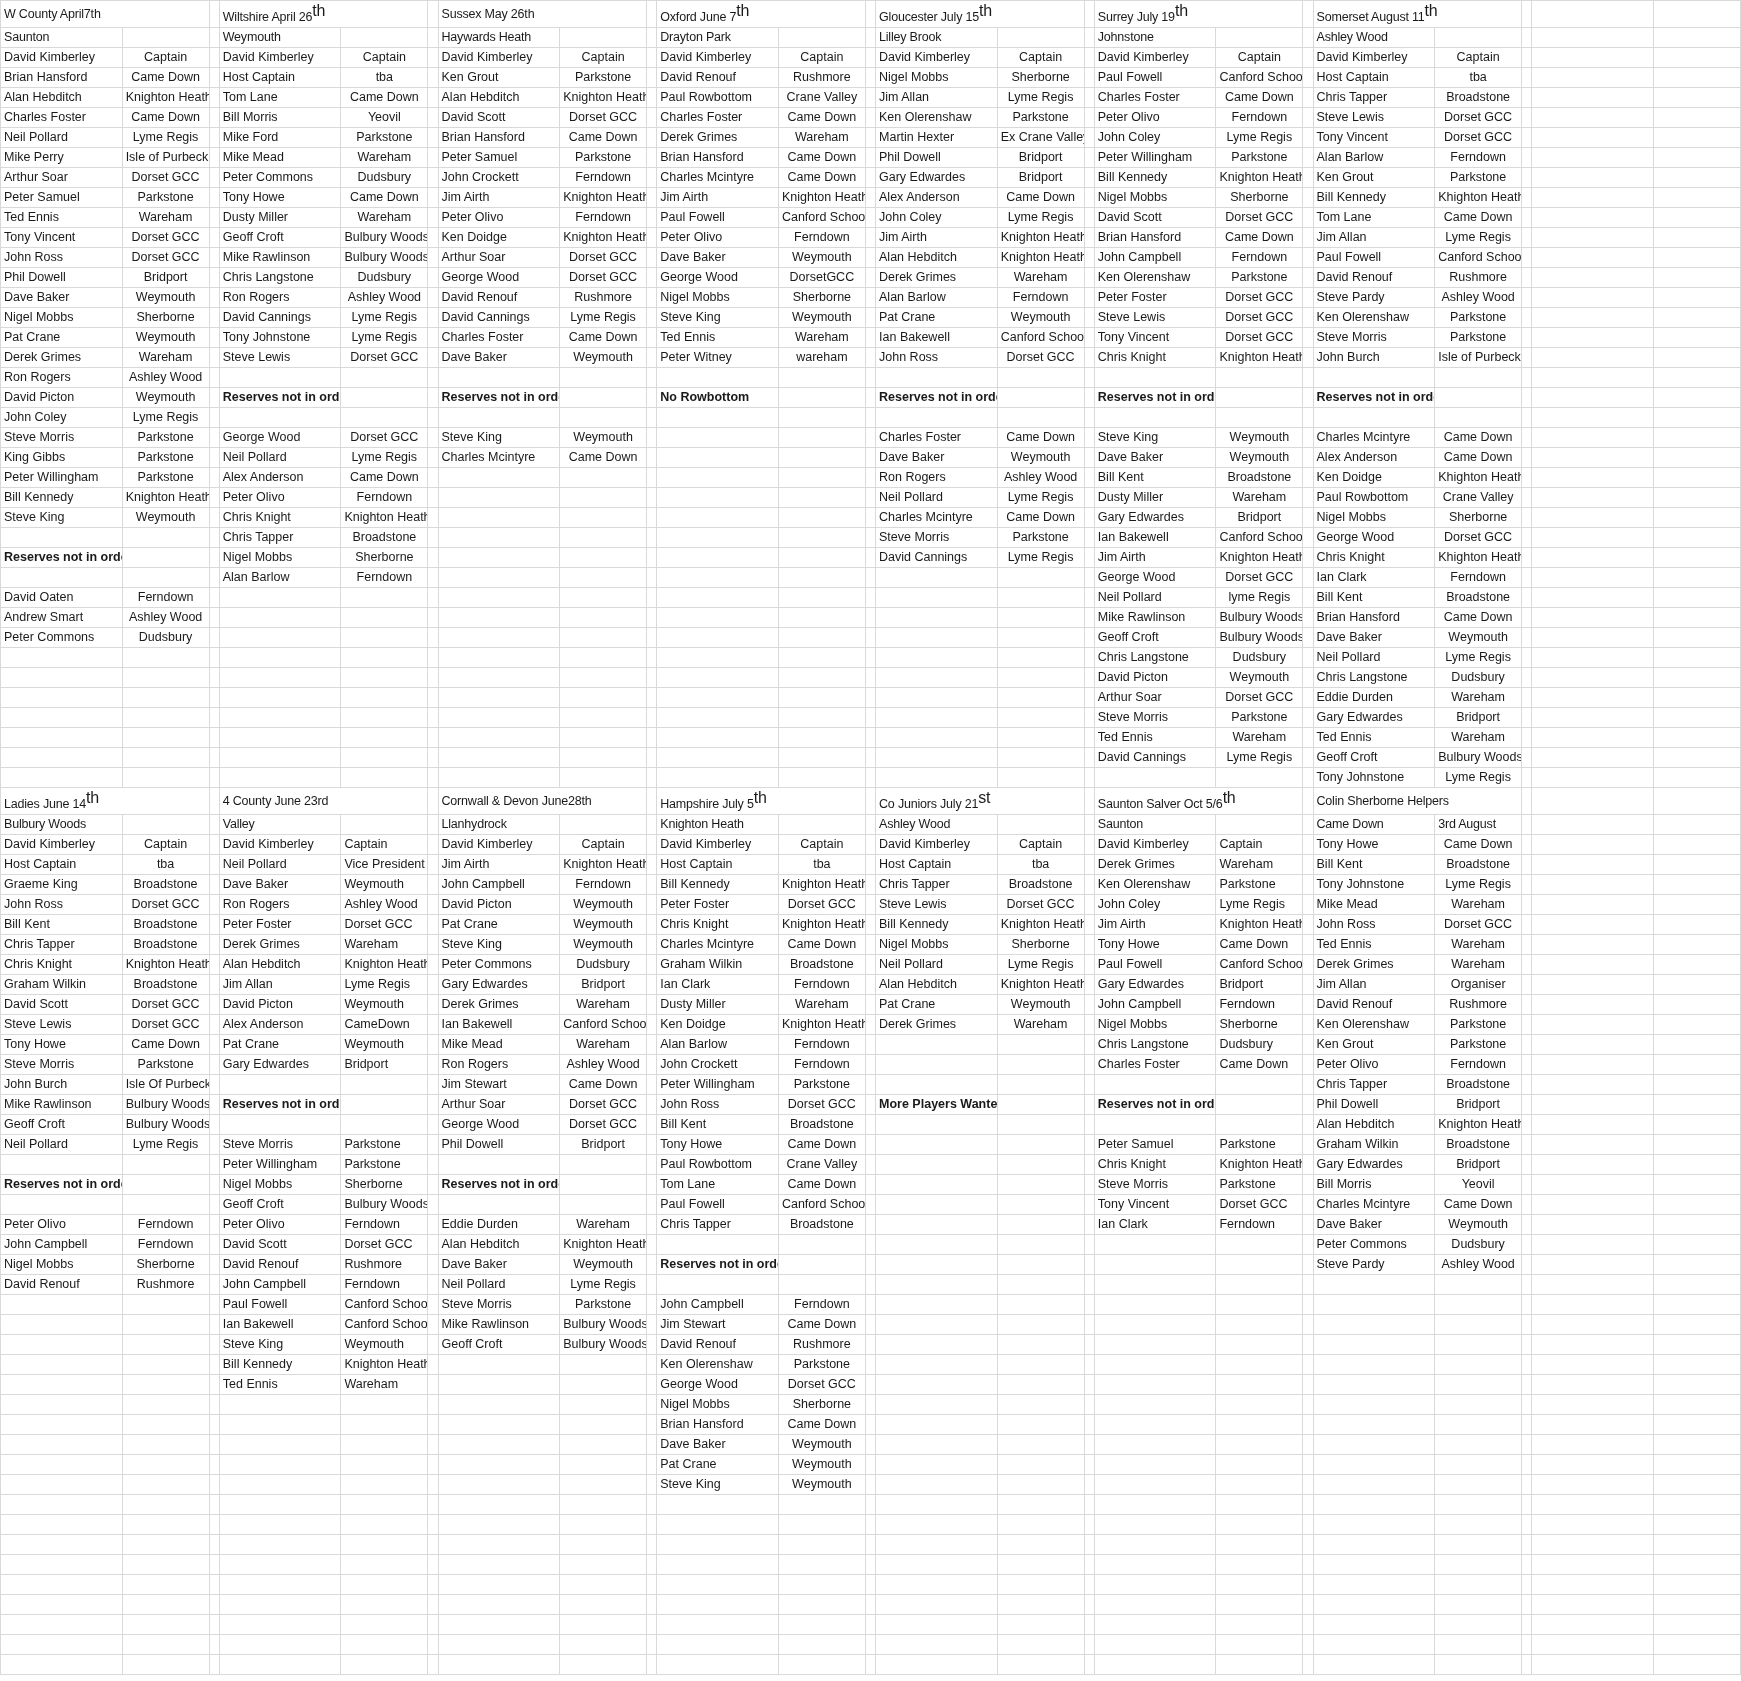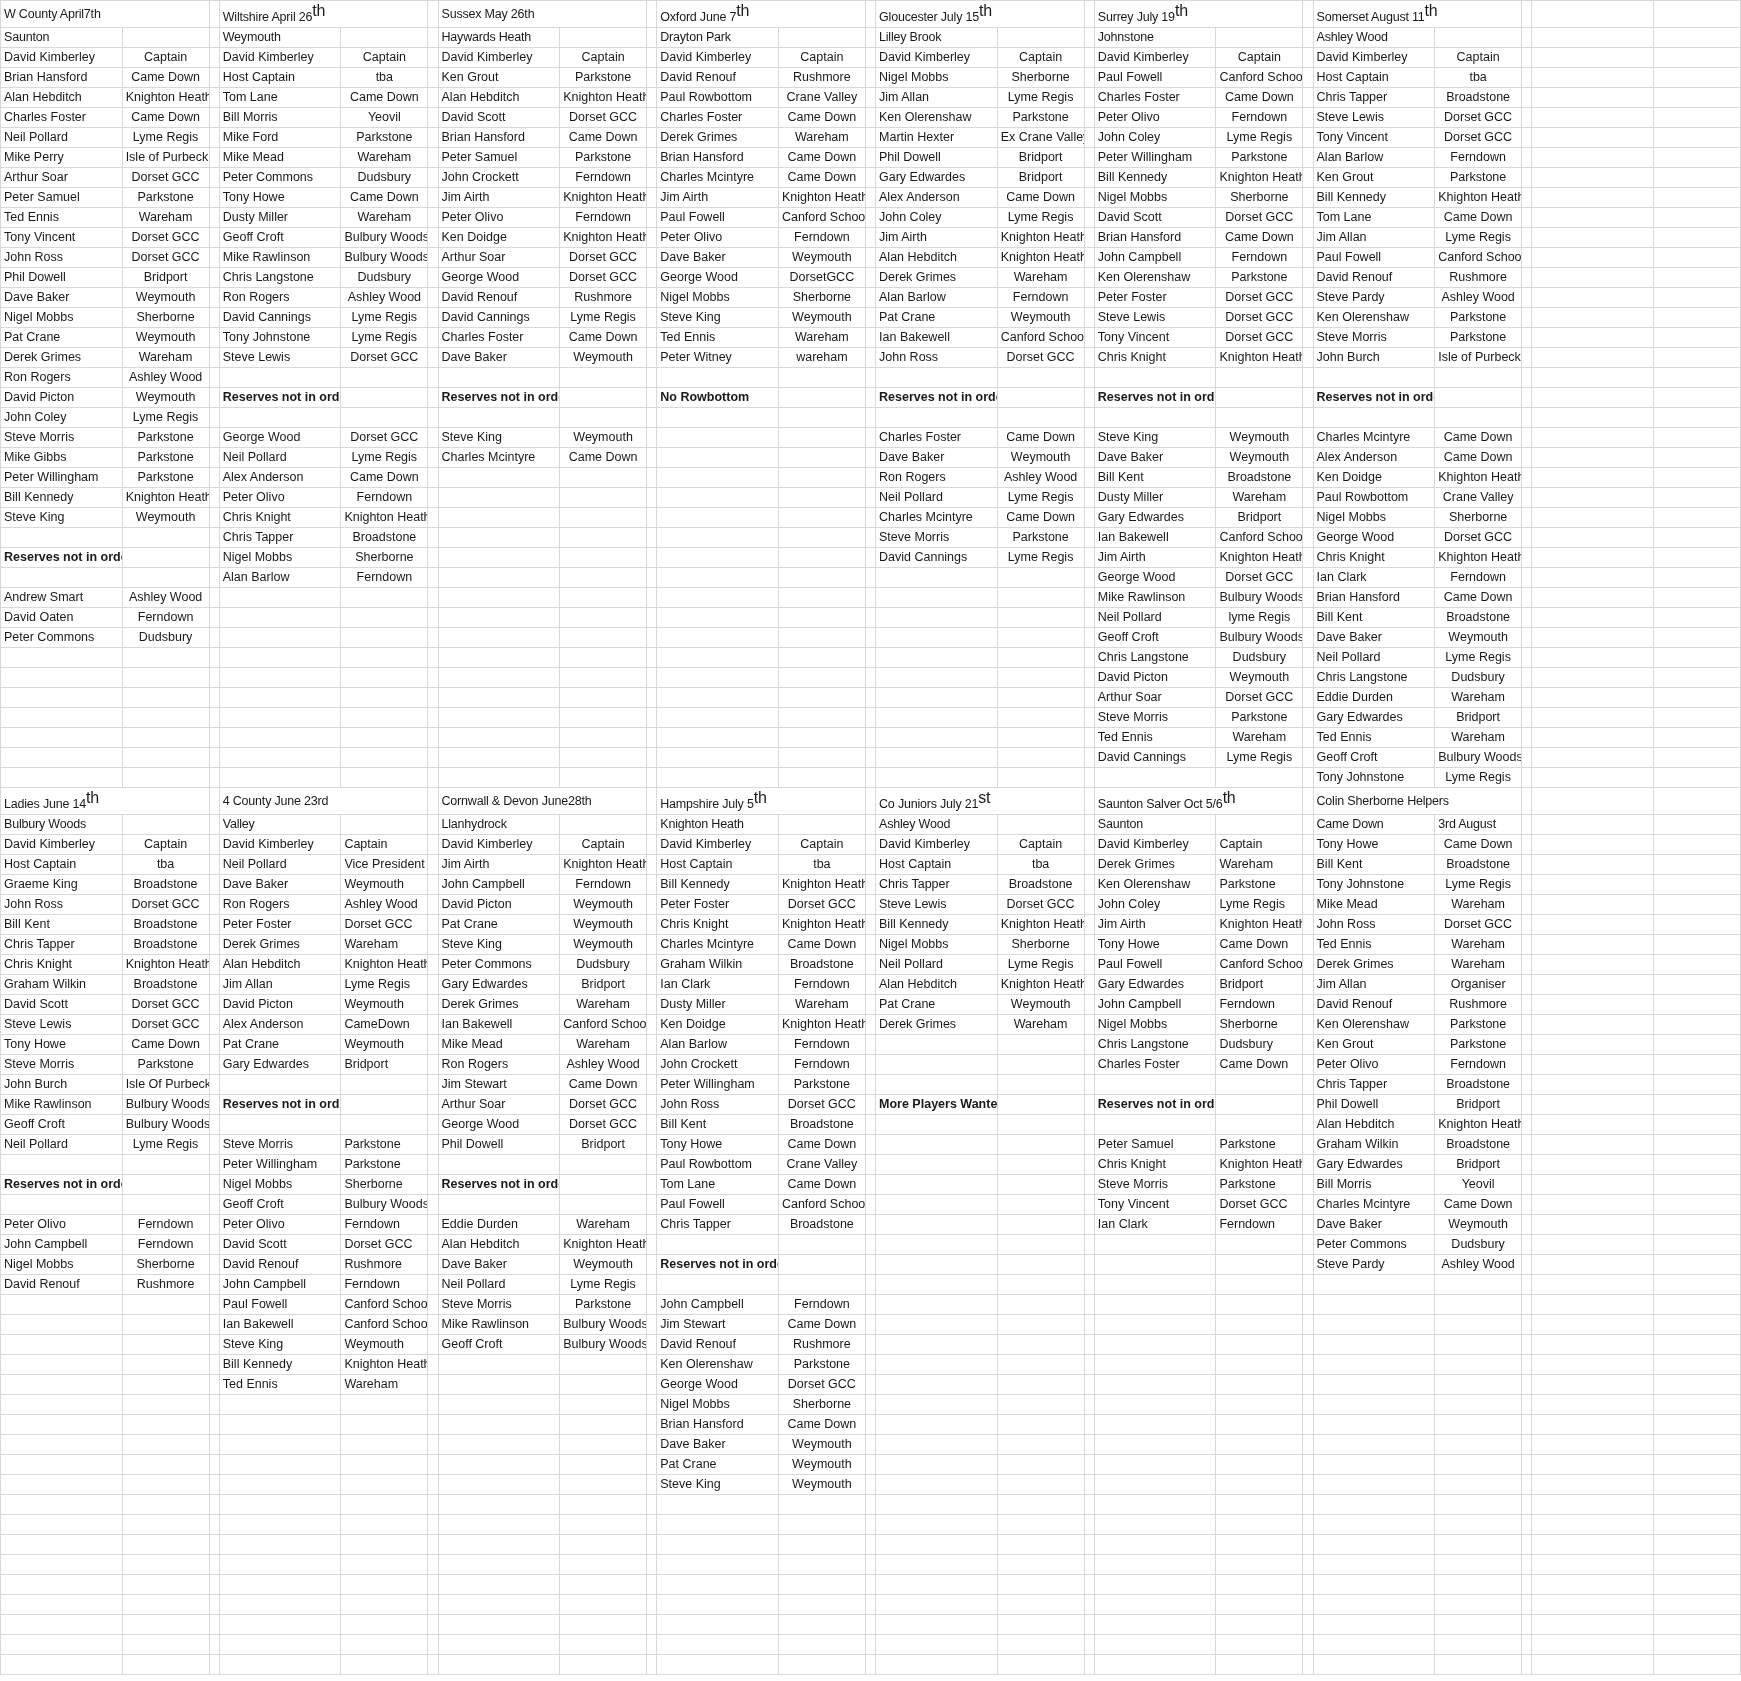--- a/index.html
+++ b/index.html
@@ -611,21 +611,21 @@
           <td class="nm">Steve King</td>
           <td class="cl">Weymouth</td>
           <td class="blankcol">&nbsp;</td>
           <td class="nm">Charles Mcintyre</td>
           <td class="cl">Came Down</td>
           <td class="blankcol">&nbsp;</td>
           <td class="cl">&nbsp;</td>
           <td class="cl">&nbsp;</td>
         </tr>
         <tr>
-          <td class="nm">Mike Gibbs</td>
+          <td class="nm">King Gibbs</td>
           <td class="cl">Parkstone</td>
           <td class="blankcol">&nbsp;</td>
           <td class="nm">Neil Pollard</td>
           <td class="cl">Lyme Regis</td>
           <td class="blankcol">&nbsp;</td>
           <td class="nm">Charles Mcintyre</td>
           <td class="cl">Came Down</td>
           <td class="blankcol">&nbsp;</td>
           <td class="cl">&nbsp;</td>
           <td class="cl">&nbsp;</td>
@@ -786,65 +786,65 @@
           <td class="nm">George Wood</td>
           <td class="cl">Dorset GCC</td>
           <td class="blankcol">&nbsp;</td>
           <td class="nm">Ian Clark</td>
           <td class="cl">Ferndown</td>
           <td class="blankcol">&nbsp;</td>
           <td class="cl">&nbsp;</td>
           <td class="cl">&nbsp;</td>
         </tr>
         <tr>
+          <td class="nm">David Oaten</td>
+          <td class="cl">Ferndown</td>
+          <td class="blankcol">&nbsp;</td>
+          <td class="cl">&nbsp;</td>
+          <td class="cl">&nbsp;</td>
+          <td class="blankcol">&nbsp;</td>
+          <td class="cl">&nbsp;</td>
+          <td class="cl">&nbsp;</td>
+          <td class="blankcol">&nbsp;</td>
+          <td class="cl">&nbsp;</td>
+          <td class="cl">&nbsp;</td>
+          <td class="blankcol">&nbsp;</td>
+          <td class="cl">&nbsp;</td>
+          <td class="cl">&nbsp;</td>
+          <td class="blankcol">&nbsp;</td>
+          <td class="nm">Neil Pollard</td>
+          <td class="cl">lyme Regis</td>
+          <td class="blankcol">&nbsp;</td>
+          <td class="nm">Bill Kent</td>
+          <td class="cl">Broadstone</td>
+          <td class="blankcol">&nbsp;</td>
+          <td class="cl">&nbsp;</td>
+          <td class="cl">&nbsp;</td>
+        </tr>
+        <tr>
           <td class="nm">Andrew Smart</td>
           <td class="cl">Ashley Wood</td>
           <td class="blankcol">&nbsp;</td>
           <td class="cl">&nbsp;</td>
           <td class="cl">&nbsp;</td>
           <td class="blankcol">&nbsp;</td>
           <td class="cl">&nbsp;</td>
           <td class="cl">&nbsp;</td>
           <td class="blankcol">&nbsp;</td>
           <td class="cl">&nbsp;</td>
           <td class="cl">&nbsp;</td>
           <td class="blankcol">&nbsp;</td>
           <td class="cl">&nbsp;</td>
           <td class="cl">&nbsp;</td>
           <td class="blankcol">&nbsp;</td>
           <td class="nm">Mike Rawlinson</td>
           <td class="cl">Bulbury Woods</td>
           <td class="blankcol">&nbsp;</td>
           <td class="nm">Brian Hansford</td>
           <td class="cl">Came Down</td>
-          <td class="blankcol">&nbsp;</td>
-          <td class="cl">&nbsp;</td>
-          <td class="cl">&nbsp;</td>
-        </tr>
-        <tr>
-          <td class="nm">David Oaten</td>
-          <td class="cl">Ferndown</td>
-          <td class="blankcol">&nbsp;</td>
-          <td class="cl">&nbsp;</td>
-          <td class="cl">&nbsp;</td>
-          <td class="blankcol">&nbsp;</td>
-          <td class="cl">&nbsp;</td>
-          <td class="cl">&nbsp;</td>
-          <td class="blankcol">&nbsp;</td>
-          <td class="cl">&nbsp;</td>
-          <td class="cl">&nbsp;</td>
-          <td class="blankcol">&nbsp;</td>
-          <td class="cl">&nbsp;</td>
-          <td class="cl">&nbsp;</td>
-          <td class="blankcol">&nbsp;</td>
-          <td class="nm">Neil Pollard</td>
-          <td class="cl">lyme Regis</td>
-          <td class="blankcol">&nbsp;</td>
-          <td class="nm">Bill Kent</td>
-          <td class="cl">Broadstone</td>
           <td class="blankcol">&nbsp;</td>
           <td class="cl">&nbsp;</td>
           <td class="cl">&nbsp;</td>
         </tr>
         <tr>
           <td class="nm">Peter Commons</td>
           <td class="cl">Dudsbury</td>
           <td class="blankcol">&nbsp;</td>
           <td class="cl">&nbsp;</td>
           <td class="cl">&nbsp;</td>

